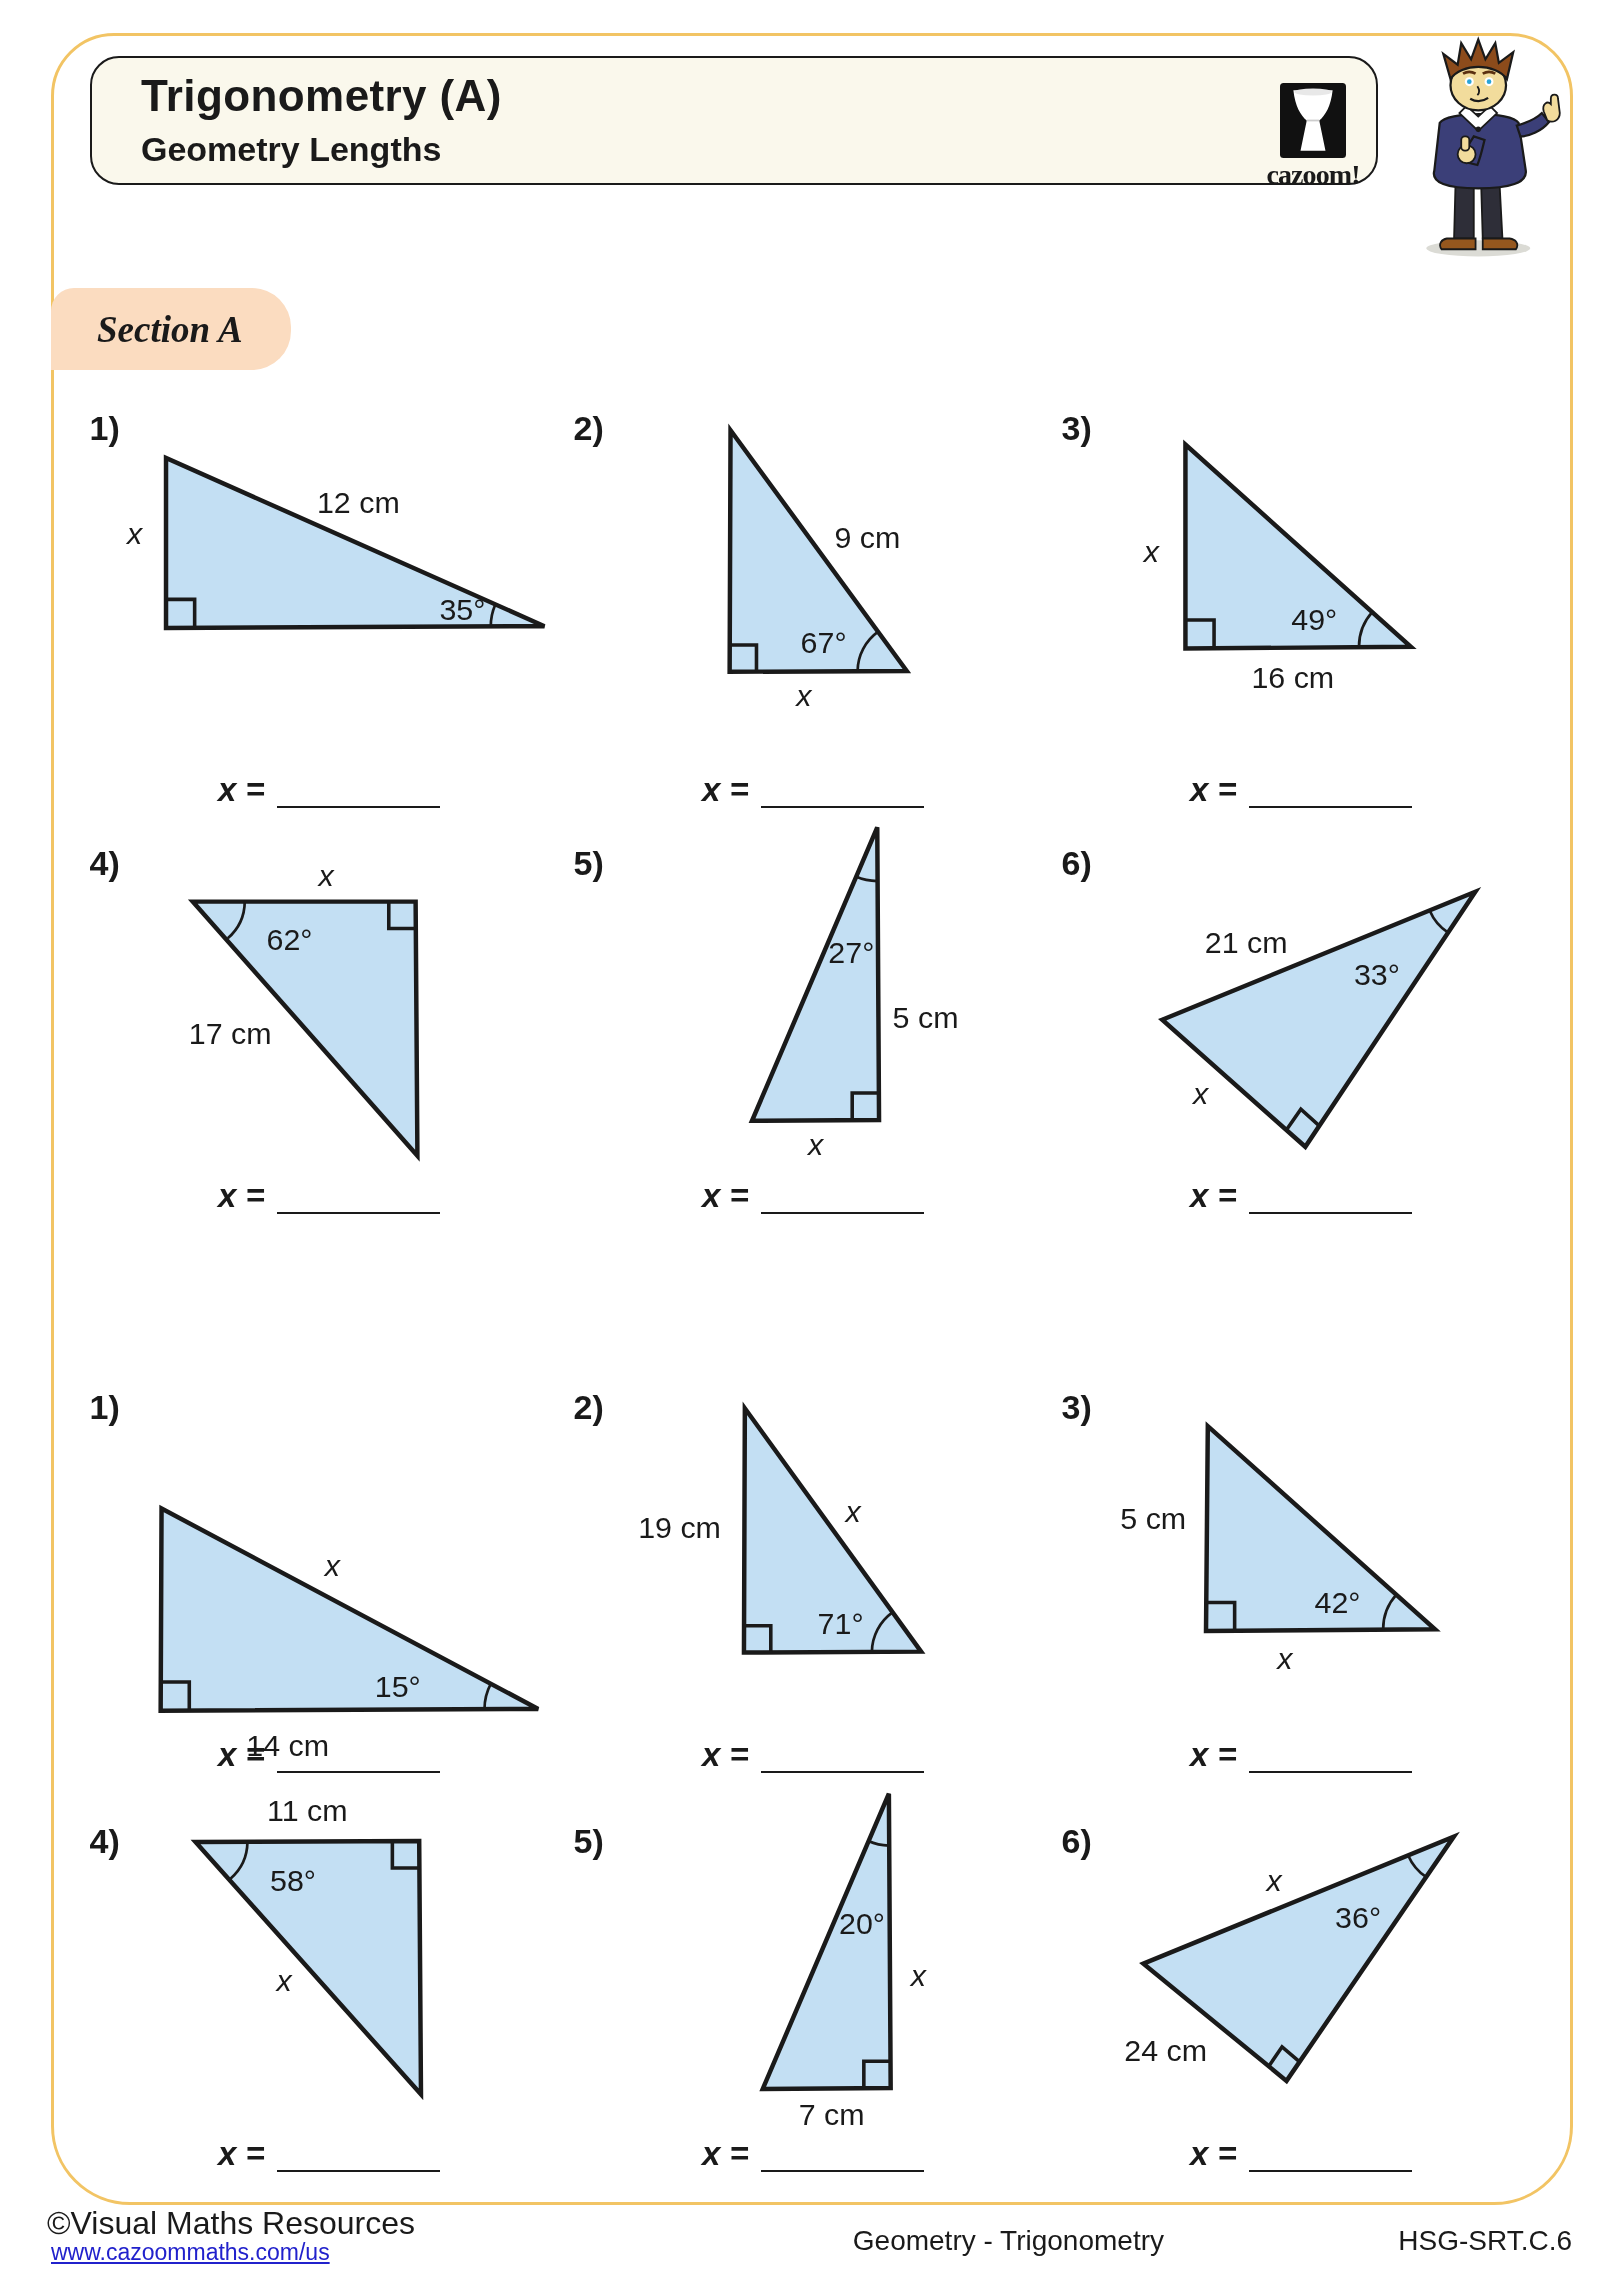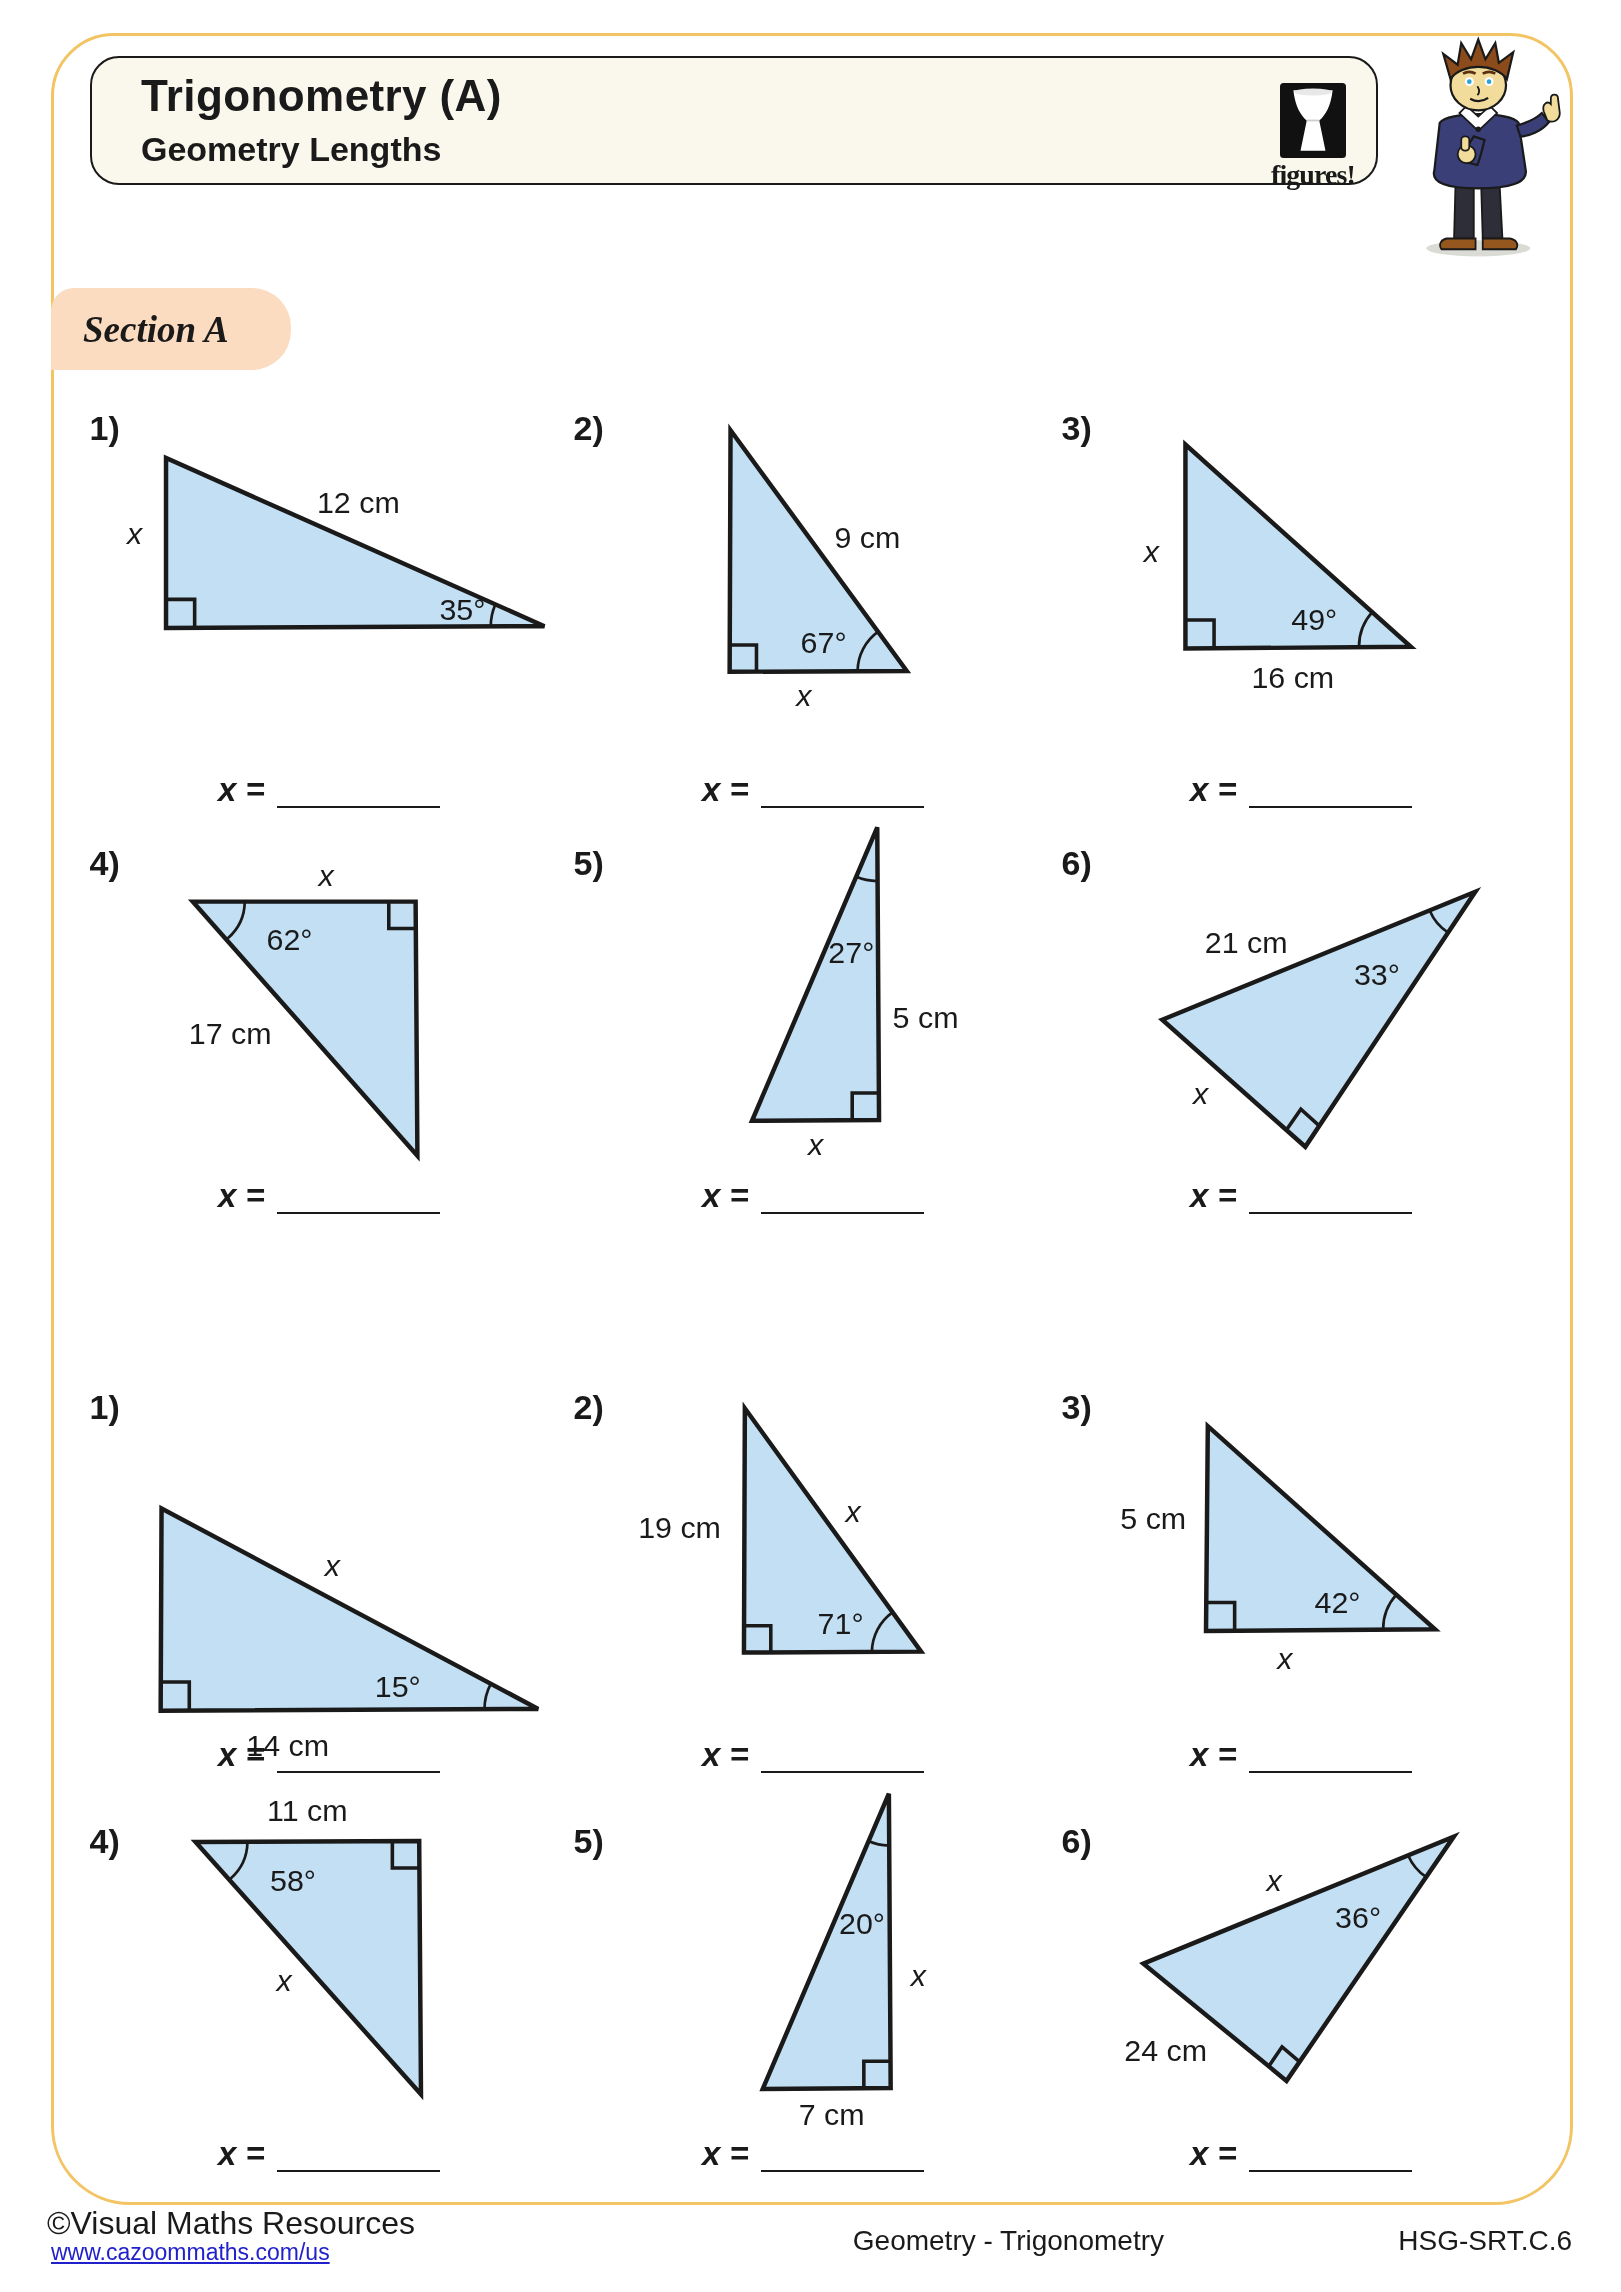--- a/index.html
+++ b/index.html
@@ -13,21 +13,21 @@
             background:#FAF8EC;border:2.7px solid #1a1a1a;border-radius:29px;box-sizing:border-box;}
   .title{position:absolute;left:49px;top:12.5px;font-weight:700;font-size:44px;letter-spacing:0.4px;}
   .subtitle{position:absolute;left:49px;top:72px;font-weight:700;font-size:34px;}
   .logo{position:absolute;left:1154px;top:25px;width:134px;height:100px;text-align:center;}
   .logo svg{display:block;margin:0 auto;}
   .brand{font-family:"Liberation Serif",serif;font-weight:700;font-size:28px;letter-spacing:-0.9px;margin-top:0.9px;}
   .mascot{position:absolute;left:1384px;top:36px;width:193px;height:224px;z-index:5;}
   .instruction{position:absolute;left:85px;top:218px;font-family:"Liberation Serif",serif;
                font-style:italic;font-size:30px;}
   .section-label{position:absolute;left:51px;width:240px;height:82px;background:#FBDCC0;
-                 border-radius:23px 39px 39px 0;display:flex;align-items:center;padding-left:32px;
+                 border-radius:23px 39px 39px 0;display:flex;align-items:center;padding-left:46px;
                  box-sizing:border-box;font-family:"Liberation Serif",serif;font-weight:700;
                  font-style:italic;font-size:37px;}
   #sectionA{top:288px;} #sectionB{top:1258px;}
   .cell{position:absolute;width:502px;height:416px;}
   .num{position:absolute;left:4.5px;font-weight:700;font-size:34px;}
   .fig{position:absolute;left:0;top:0;width:502px;height:416px;}
   .tri{fill:#C3DFF3;stroke:#1A1A1A;stroke-width:5px;stroke-linejoin:miter;}
   .ra{fill:none;stroke:#1A1A1A;stroke-width:4px;}
   .arc{fill:none;stroke:#1A1A1A;stroke-width:3px;}
   .fig text{font-family:"Liberation Sans",sans-serif;font-size:34px;fill:#1a1a1a;}
@@ -50,21 +50,21 @@
   <div class="titlebox">
     <div class="title">Trigonometry (A)</div>
     <div class="subtitle">Geometry Lengths</div>
     <div class="logo">
       <svg width="66" height="75" viewBox="0 0 74 84">
         <rect x="0" y="0" width="74" height="84" rx="4" fill="#111111"></rect>
         <path d="M15 8 H59 C57 26 51 36 44 42 L51 76 H23 L30 42 C23 36 17 26 15 8 Z" fill="#ffffff"></path>
         <ellipse cx="37" cy="10" rx="21" ry="4" fill="#e8e8e8"></ellipse>
         <path d="M30 42 H44" stroke="#cccccc" stroke-width="2"></path>
       </svg>
-      <div class="brand">figures!</div>
+      <div class="brand">cazoom!</div>
     </div>
   </div>
 
   <svg class="mascot" viewBox="0 0 215 250">
     <ellipse cx="105" cy="237" rx="58" ry="9" fill="#DBDBD5"></ellipse>
     <path d="M80 150 L78 226 L100 226 L100 158 Z" fill="#2E2E38" stroke="#1a1a1a" stroke-width="2"></path>
     <path d="M108 158 L110 226 L132 226 L128 150 Z" fill="#2E2E38" stroke="#1a1a1a" stroke-width="2"></path>
     <path d="M70 226 L102 226 L102 238 L64 238 C60 232 64 227 70 226 Z" fill="#95571E" stroke="#1a1a1a" stroke-width="2"></path>
     <path d="M110 226 L140 226 C147 227 151 232 147 238 L110 238 Z" fill="#95571E" stroke="#1a1a1a" stroke-width="2"></path>
     <path d="M62 97 C70 84 142 84 150 97 L158 150 C160 164 140 170 105 170 C70 170 52 164 56 150 Z" fill="#3B3F78" stroke="#1a1a1a" stroke-width="2.5"></path>

